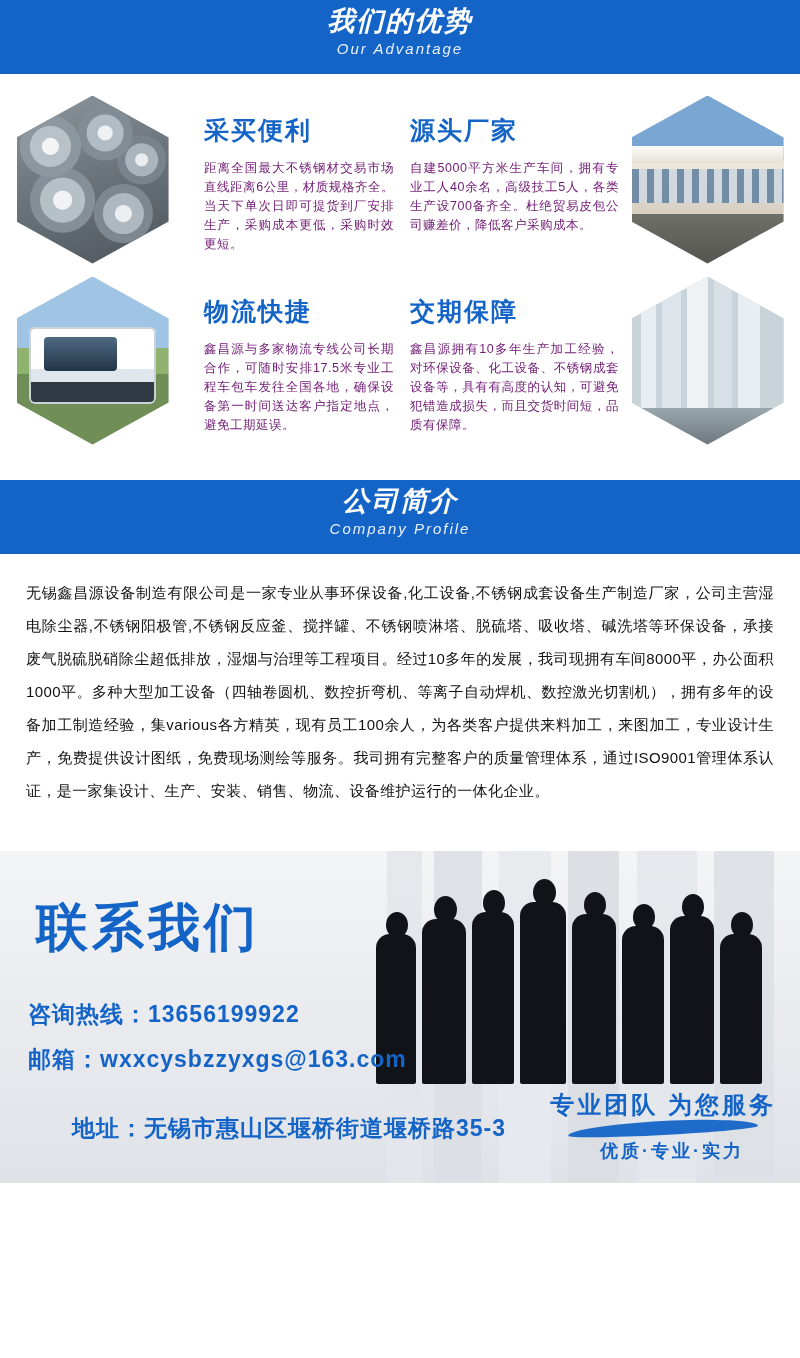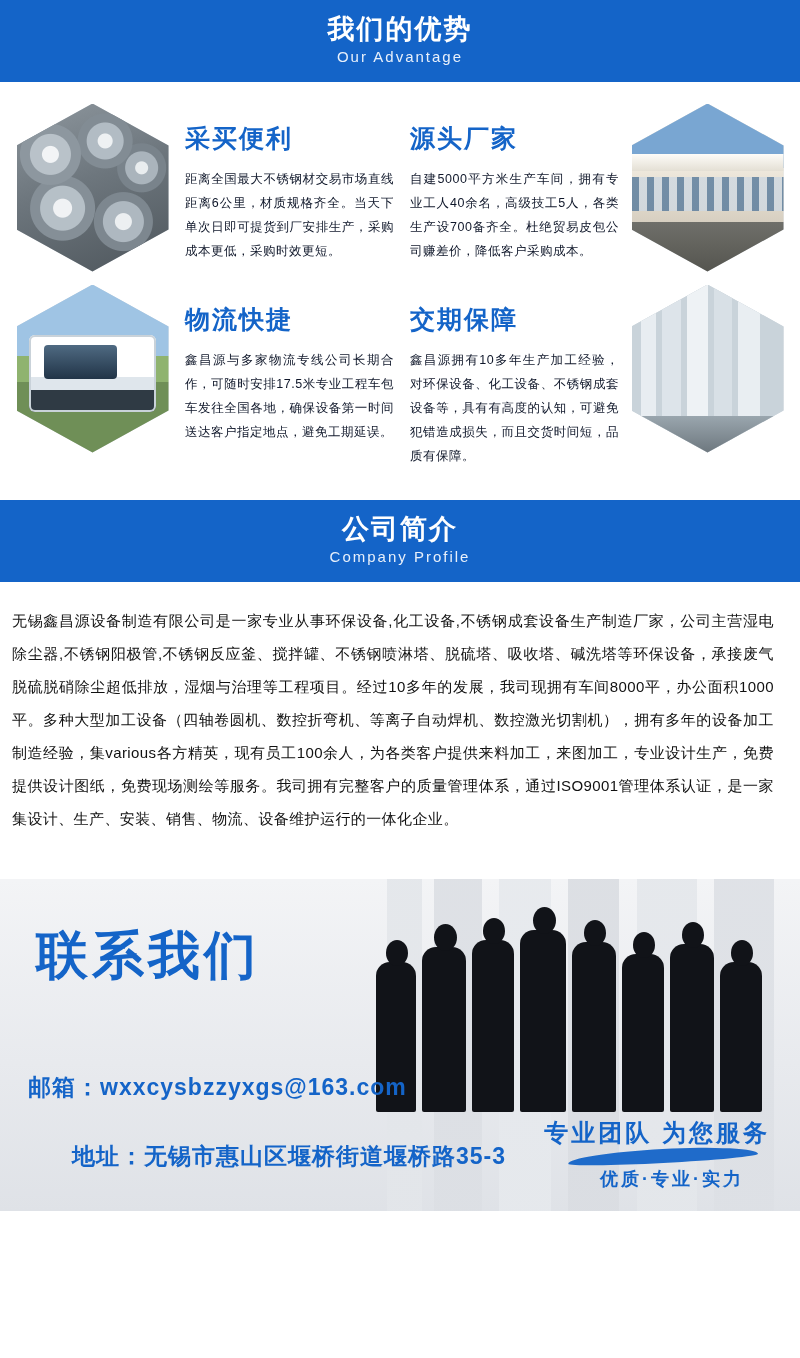--- a/index.html
+++ b/index.html
@@ -9,41 +9,42 @@
     font-family:"Liberation Sans","DejaVu Sans",sans-serif;
     overflow:hidden;
   }
   .page{width:800px;height:1358px;position:relative;}
 
   
   .banner{
     background:#1464c8;
     color:#ffffff;
     text-align:center;
-    padding:12px 0 14px 0;
+    padding:4px 0 14px 0;
+    font-style:italic;
   }
   .banner .cn{
     font-size:27px;
     font-weight:bold;
     letter-spacing:2px;
     line-height:34px;
   }
   .banner .en{
     font-size:15px;
     letter-spacing:2px;
     line-height:22px;
     font-weight:normal;
     color:#e8f0fb;
   }
 
   
   .adv-wrap{padding:18px 10px 10px 10px;}
   .adv-row{display:flex;width:780px;margin:0 auto 6px auto;}
   .adv-cell{display:flex;width:390px;box-sizing:border-box;}
-  .adv-cell.left-img{flex-direction:row;}
+  .adv-cell.left-img{flex-direction:row;gap:19px;}
   .adv-cell.right-img{}
   .hexwrap{
     width:165px;height:175px;
     flex:0 0 165px;
     display:flex;align-items:center;justify-content:center;
   }
   .hex{
     width:152px;height:168px;
     -webkit-clip-path:polygon(50% 0%,100% 25%,100% 75%,50% 100%,0% 75%,0% 25%);
     clip-path:polygon(50% 0%,100% 25%,100% 75%,50% 100%,0% 75%,0% 25%);
@@ -115,31 +116,31 @@
   .adv-txt{flex:1;padding:16px 6px 0 10px;box-sizing:border-box;}
   .adv-title{
     color:#1464c8;
     font-size:25px;
     font-weight:bold;
     letter-spacing:2px;
     margin:6px 0 12px 0;
   }
   .adv-body{
     font-size:12.5px;
-    color:#0f172a;
-    line-height:24px;
+    color:#701a75;
+    line-height:19px;
     text-align:justify;
     letter-spacing:.5px;
   }
   .adv-cell.left-img .adv-txt{text-align:left;}
   .adv-cell.left-img .adv-title{text-align:left;}
 
   
   .profile{
-    padding:22px 26px 22px 12px;
+    padding:22px 26px 22px 26px;
   }
   .profile p{
     margin:0;
     font-size:15px;
     line-height:33px;
     color:#111111;
     text-align:justify;
     letter-spacing:.4px;
   }
 
@@ -174,21 +175,21 @@
   }
   .contact-line{
     position:absolute;left:28px;
     color:#1464c8;font-weight:bold;letter-spacing:1px;
     font-size:23px;
   }
   .c1{top:148px;}
   .c2{top:193px;}
   .c3{top:262px;margin-left:44px;}
   .slogan1{
-    position:absolute;right:30px;bottom:62px;
+    position:absolute;right:24px;bottom:62px;
     color:#1464c8;font-size:24px;font-weight:bold;letter-spacing:3px;
   }
   .slogan2{
     position:absolute;right:56px;bottom:20px;
     color:#1464c8;font-size:18px;font-weight:bold;letter-spacing:3px;
   }
   .swoosh{
     position:absolute;right:42px;bottom:48px;width:190px;height:14px;
     background:#1464c8;
     border-radius:50% 50% 50% 50% / 70% 70% 30% 30%;
@@ -301,20 +302,21 @@
 
       <div class="p" style="left:300px;width:44px;height:168px;"></div>
       <div class="head" style="left:312px;bottom:164px;width:22px;height:26px;"></div>
 
       <div class="p" style="left:350px;width:42px;height:150px;"></div>
       <div class="head" style="left:361px;bottom:146px;width:22px;height:26px;"></div>
     </div>
 
     <div class="contact-title">联系我们</div>
 
+    <div class="contact-line c1">咨询热线：13656199922</div>
     <div class="contact-line c2">邮箱：wxxcysbzzyxgs@163.com</div>
     <div class="contact-line c3">地址：无锡市惠山区堰桥街道堰桥路35-3</div>
 
     <div class="slogan1">专业团队 为您服务</div>
     <div class="swoosh"></div>
     <div class="slogan2">优质·专业·实力</div>
   </div>
 
 </div>
 

